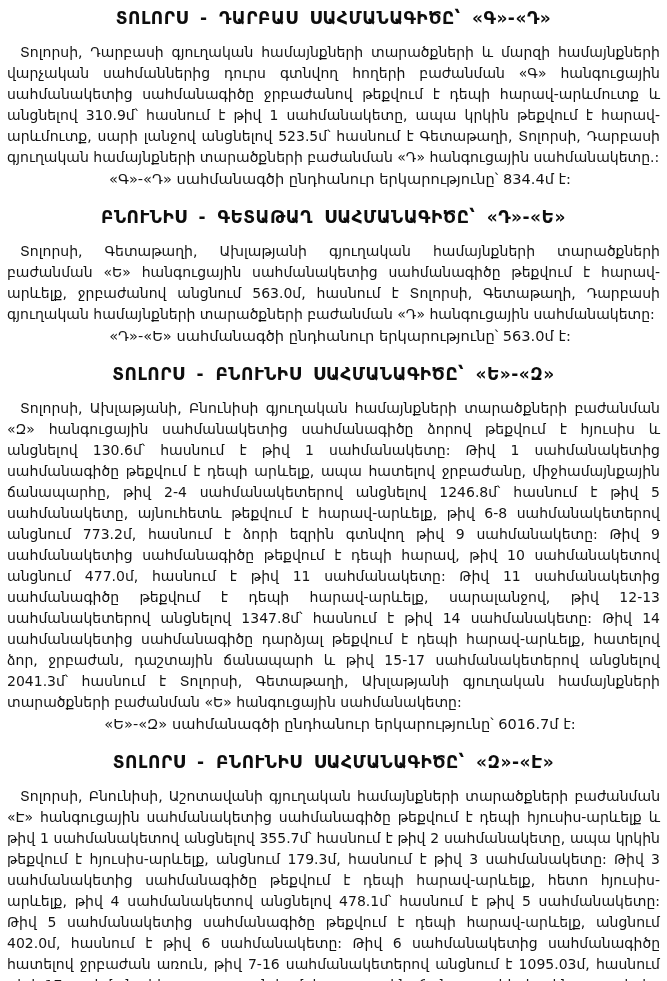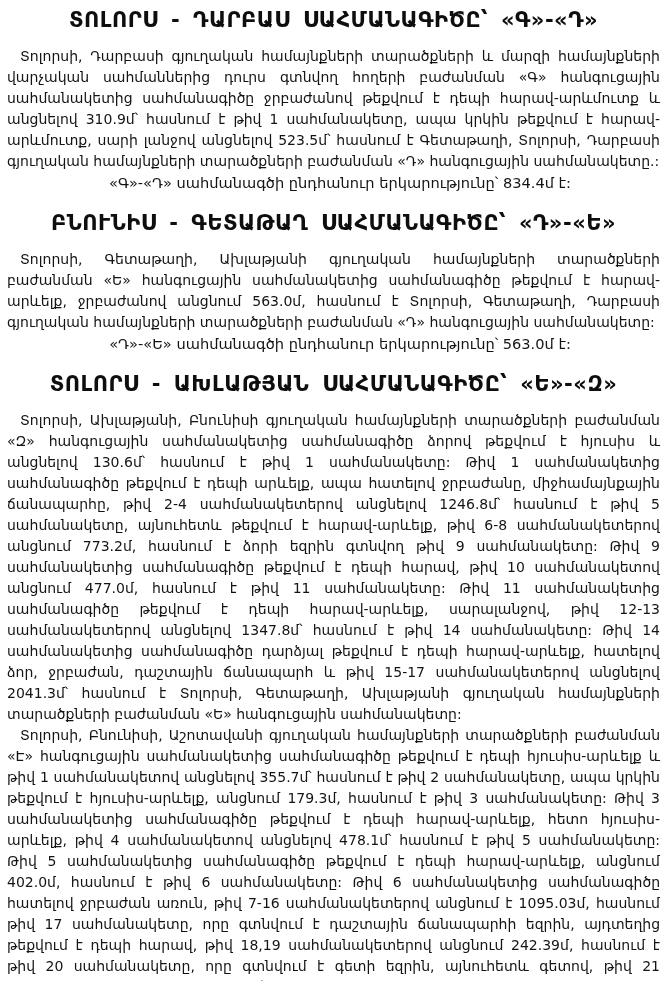--- a/index.html
+++ b/index.html
@@ -17,21 +17,21 @@
   .page {
     box-sizing: border-box;
     width: 667px;
     padding: 6px 7px 0 7px;
   }
   .section { margin: 0; }
   .section-title {
     margin: 0;
     padding: 18px 0 14px 0;
     text-align: center;
-    font-size: 21px;
+    font-size: 17px;
     font-weight: bold;
     letter-spacing: 0.5px;
     word-spacing: 5px;
     color: #0e0e0e;
   }
   .section:first-child .section-title {
     padding-top: 2px;
   }
   .body-text {
     margin: 0;
@@ -61,21 +61,23 @@
     <p class="summary-text">«Գ»-«Դ» սահմանագծի ընդհանուր երկարությունը՝ 834.4մ է:</p>
   </div>
 
   <div class="section">
     <h2 class="section-title">ԲՆՈՒՆԻՍ - ԳԵՏԱԹԱՂ ՍԱՀՄԱՆԱԳԻԾԸ՝ «Դ»-«Ե»</h2>
     <p class="body-text">Տոլորսի, Գետաթաղի, Ախլաթյանի գյուղական համայնքների տարածքների բաժանման «Ե» հանգուցային սահմանակետից սահմանագիծը թեքվում է հարավ-արևելք, ջրբաժանով անցնում 563.0մ, հասնում է Տոլորսի, Գետաթաղի, Դարբասի գյուղական համայնքների տարածքների բաժանման «Դ» հանգուցային սահմանակետը:</p>
     <p class="summary-text">«Դ»-«Ե» սահմանագծի ընդհանուր երկարությունը՝ 563.0մ է:</p>
   </div>
 
   <div class="section">
-    <h2 class="section-title">ՏՈԼՈՐՍ - ԱԽԼԱԹՅԱՆ ՍԱՀՄԱՆԱԳԻԾԸ՝ «Ե»-«Զ»</h2>
+    <h2 class="section-title">ՏՈԼՈՐՍ - ԲՆՈՒՆԻՍ ՍԱՀՄԱՆԱԳԻԾԸ՝ «Ե»-«Զ»</h2>
     <p class="body-text">Տոլորսի, Ախլաթյանի, Բնունիսի գյուղական համայնքների տարածքների բաժանման «Զ» հանգուցային սահմանակետից սահմանագիծը ձորով թեքվում է հյուսիս և անցնելով 130.6մ՝ հասնում է թիվ 1 սահմանակետը: Թիվ 1 սահմանակետից սահմանագիծը թեքվում է դեպի արևելք, ապա հատելով ջրբաժանը, միջհամայնքային ճանապարհը, թիվ 2-4 սահմանակետերով անցնելով 1246.8մ՝ հասնում է թիվ 5 սահմանակետը, այնուհետև թեքվում է հարավ-արևելք, թիվ 6-8 սահմանակետերով անցնում 773.2մ, հասնում է ձորի եզրին գտնվող թիվ 9 սահմանակետը: Թիվ 9 սահմանակետից սահմանագիծը թեքվում է դեպի հարավ, թիվ 10 սահմանակետով անցնում 477.0մ, հասնում է թիվ 11 սահմանակետը: Թիվ 11 սահմանակետից սահմանագիծը թեքվում է դեպի հարավ-արևելք, սարալանջով, թիվ 12-13 սահմանակետերով անցնելով 1347.8մ՝ հասնում է թիվ 14 սահմանակետը: Թիվ 14 սահմանակետից սահմանագիծը դարձյալ թեքվում է դեպի հարավ-արևելք, հատելով ձոր, ջրբաժան, դաշտային ճանապարհ և թիվ 15-17 սահմանակետերով անցնելով 2041.3մ՝ հասնում է Տոլորսի, Գետաթաղի, Ախլաթյանի գյուղական համայնքների տարածքների բաժանման «Ե» հանգուցային սահմանակետը:</p>
+    <p class="summary-text">«Ե»-«Զ» սահմանագծի ընդհանուր երկարությունը՝ 6016.7մ է:</p>
   </div>
 
   <div class="section">
+    <h2 class="section-title">ՏՈԼՈՐՍ - ԲՆՈՒՆԻՍ ՍԱՀՄԱՆԱԳԻԾԸ՝ «Զ»-«Է»</h2>
     <p class="body-text">Տոլորսի, Բնունիսի, Աշոտավանի գյուղական համայնքների տարածքների բաժանման «Է» հանգուցային սահմանակետից սահմանագիծը թեքվում է դեպի հյուսիս-արևելք և թիվ 1 սահմանակետով անցնելով 355.7մ՝ հասնում է թիվ 2 սահմանակետը, ապա կրկին թեքվում է հյուսիս-արևելք, անցնում 179.3մ, հասնում է թիվ 3 սահմանակետը: Թիվ 3 սահմանակետից սահմանագիծը թեքվում է դեպի հարավ-արևելք, հետո հյուսիս-արևելք, թիվ 4 սահմանակետով անցնելով 478.1մ՝ հասնում է թիվ 5 սահմանակետը: Թիվ 5 սահմանակետից սահմանագիծը թեքվում է դեպի հարավ-արևելք, անցնում 402.0մ, հասնում է թիվ 6 սահմանակետը: Թիվ 6 սահմանակետից սահմանագիծը հատելով ջրբաժան առուն, թիվ 7-16 սահմանակետերով անցնում է 1095.03մ, հասնում թիվ 17 սահմանակետը, որը գտնվում է դաշտային ճանապարհի եզրին, այդտեղից թեքվում է դեպի հարավ, թիվ 18,19 սահմանակետերով անցնում 242.39մ, հասնում է թիվ 20 սահմանակետը, որը գտնվում է գետի եզրին, այնուհետև գետով, թիվ 21 սահմանակետով անցնելով 395.9մ՝ հասնում է թիվ 22 սահմանակետը: Թիվ 22</p>
   </div>
 
 </div>
 
 </body></html>

